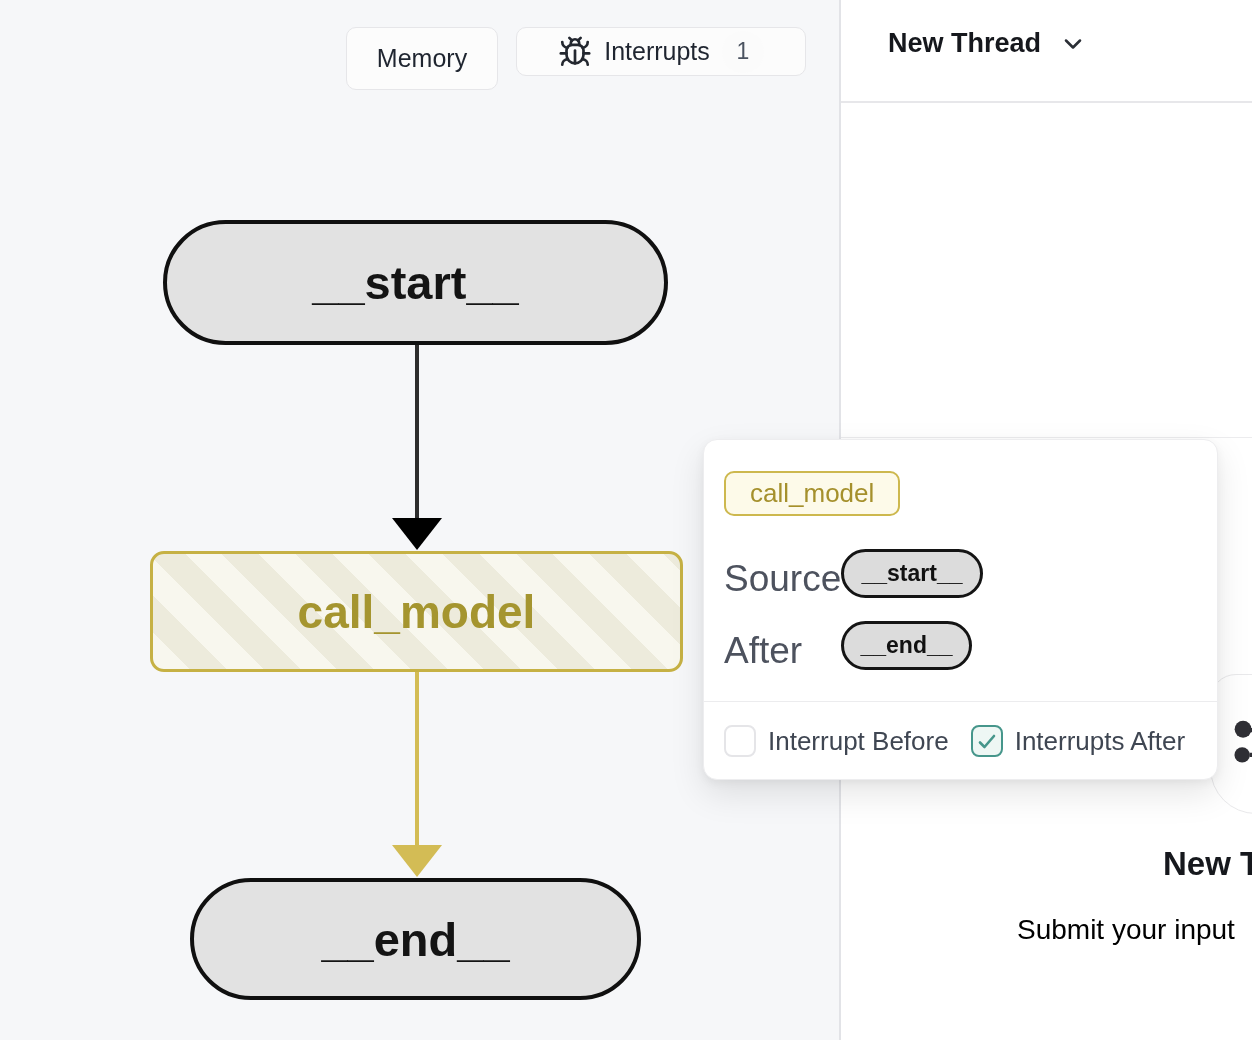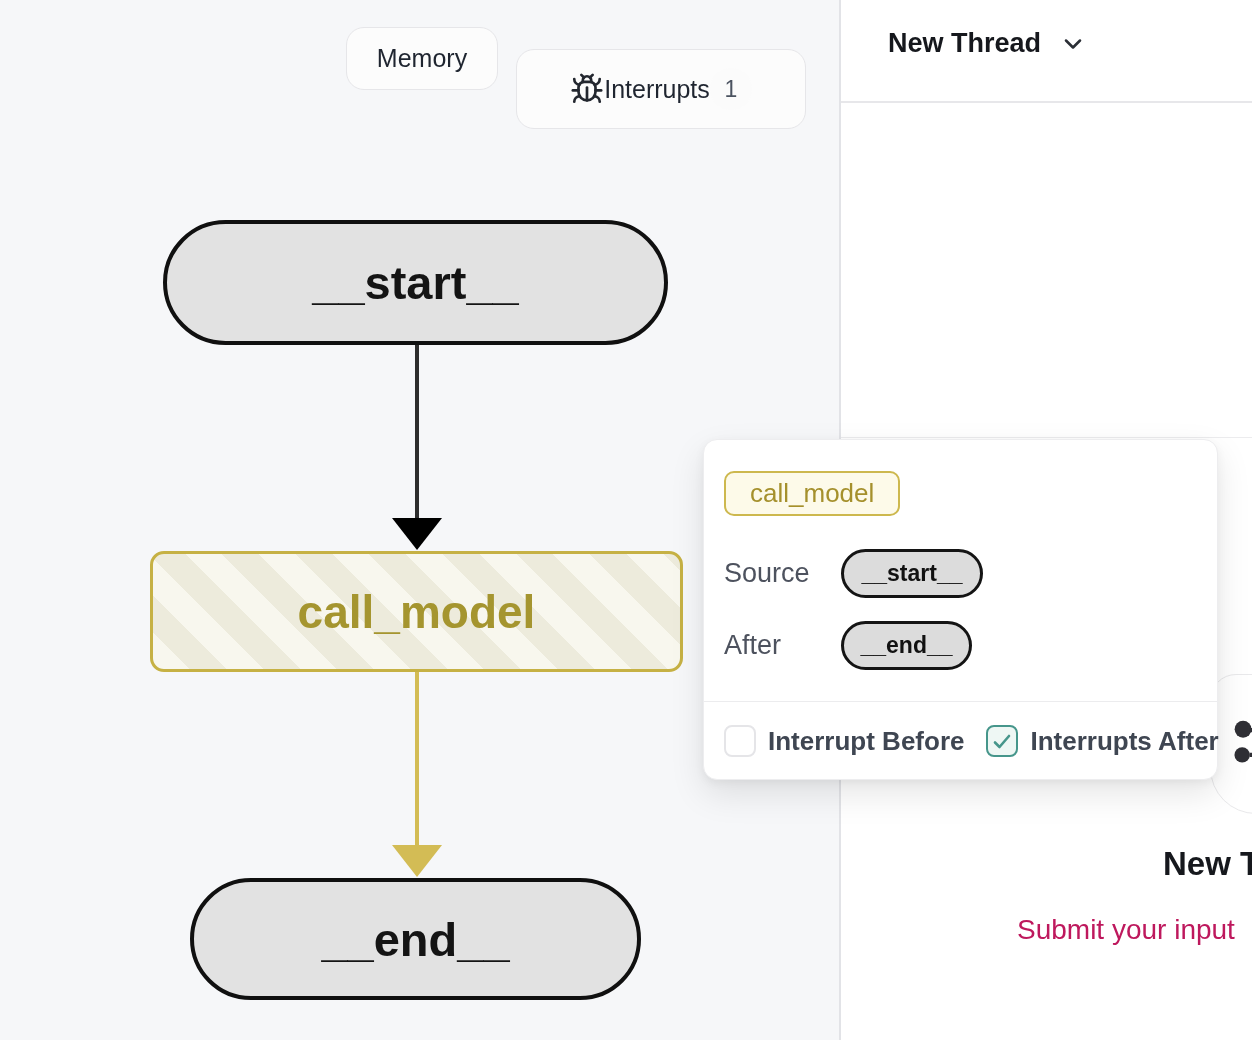--- a/index.html
+++ b/index.html
@@ -5,24 +5,24 @@
   * { margin:0; padding:0; box-sizing:border-box; }
   html,body { width:1252px; height:1040px; overflow:hidden;
     font-family:"Liberation Sans","DejaVu Sans",sans-serif; background:#fff; }
   .stage { position:absolute; left:0; top:0; width:1252px; height:1040px; overflow:hidden; }
 
   
   .canvas { position:absolute; left:0; top:0; width:840px; height:1040px; background:#f6f7f9; }
   .panel-divider { position:absolute; left:839px; top:0; width:2px; height:1040px; background:#e2e3e7; }
 
   .toolbar-btn { position:absolute; display:flex; align-items:center; justify-content:center;
-    background:#fcfcfc; border:1.5px solid #e6e6e9; border-radius:18px;
+    background:#fcfcfc; border:1.5px solid #e6e6e9; border-radius:10px;
     color:#1f2530; font-size:25px; cursor:pointer; }
   .btn-memory { left:346px; top:27px; width:152px; height:63px; }
-  .btn-interrupts { left:516px; top:27px; width:290px; height:80px; gap:0;margin-top:22px; }
+  .btn-interrupts { left:516px; top:27px; width:290px; height:49px; gap:12px; }
   .badge-circle { display:flex; align-items:center; justify-content:center;
     width:42px; height:42px; border:1.5px solid #ddddе0; border-radius:50%;
     border-color:#dddde0; font-size:23px; color:#4b5360; background:#fbfbfb; }
 
   .node { position:absolute; display:flex; align-items:center; justify-content:center;
     font-weight:700; color:#141414; }
   .node-terminal { background:#e2e2e2; border:4px solid #101010; border-radius:70px; font-size:47px; }
   .node-start { left:163px; top:220px; width:505px; height:125px; }
   .node-end   { left:190px; top:878px; width:451px; height:122px; }
   .node-call-model { left:150px; top:551px; width:533px; height:121px;
@@ -44,39 +44,39 @@
   .header-divider { position:absolute; left:0; top:101px; width:411px; height:2px; background:#e7e7ea; }
   .bg-line { position:absolute; left:0; top:437px; width:411px; height:1px; background:#ececee; }
 
   .fragment-card { position:absolute; left:369px; top:674px; width:160px; height:140px;
     background:#fff; border:1.5px solid #e9e9eb; border-radius:26px; border-bottom-left-radius:46px; }
   .fragment-icon { position:absolute; left:22px; top:44px; }
 
   .empty-title { position:absolute; left:322px; top:845px; font-size:33px; font-weight:700;
     color:#16181d; white-space:nowrap; }
   .empty-subtitle { position:absolute; left:176px; top:914px; font-size:28px;
-    color:#be185d; white-space:nowrap; }
+    color:#000000; white-space:nowrap; }
 
   
   .popover { position:absolute; left:703px; top:439px; width:515px; height:341px; background:#fff;
     border:1px solid #ededef; border-radius:14px; z-index:10;
     box-shadow:0 14px 34px rgba(0,0,0,.10), 0 3px 10px rgba(0,0,0,.05); }
   .node-badge { position:absolute; left:20px; top:31px; height:45px; padding:0 24px;
     display:inline-flex; align-items:center; background:#fdfae9; border:2px solid #cdb84e;
     border-radius:10px; color:#a5902c; font-size:26px; }
-  .kv-label { position:absolute; left:20px; font-size:27px; color:#4d525e; }
+  .kv-label { position:absolute; left:20px; font-size:37px; color:#4d525e; }
   .kv-label.rel1 { top:118px; } .kv-label.rel2 { top:190px; }
   .mini-pill { position:absolute; left:137px; display:flex; align-items:center; justify-content:center;
     background:#dcdcdc; border:3px solid #141414; border-radius:26px;
     font-size:23px; font-weight:700; color:#111; }
   .pill-source { top:109px; width:142px; height:49px; }
   .pill-target { top:181px; width:131px; height:49px; }
   .popover-divider { position:absolute; left:0; top:261px; width:100%; height:1px; background:#ececee; }
   .check-row { position:absolute; left:20px; top:285px; width:475px; height:32px;
-    display:flex; align-items:center;font-weight:bold; }
+    display:flex; align-items:center; }
   .checkbox { width:32px; height:32px; border-radius:8px; flex:0 0 auto; cursor:pointer;
     display:flex; align-items:center; justify-content:center; }
   .checkbox.unchecked { border:2px solid #e5e5e8; background:#fff; }
   .checkbox.checked { border:2px solid #46968b; background:#eef7f4; }
   .check-label { font-size:26px; color:#3f4652; margin-left:12px; white-space:nowrap; }
   .gap-mid { width:22px; flex:0 0 auto; }
 
   svg { display:block; }
 </style>
 </head>

